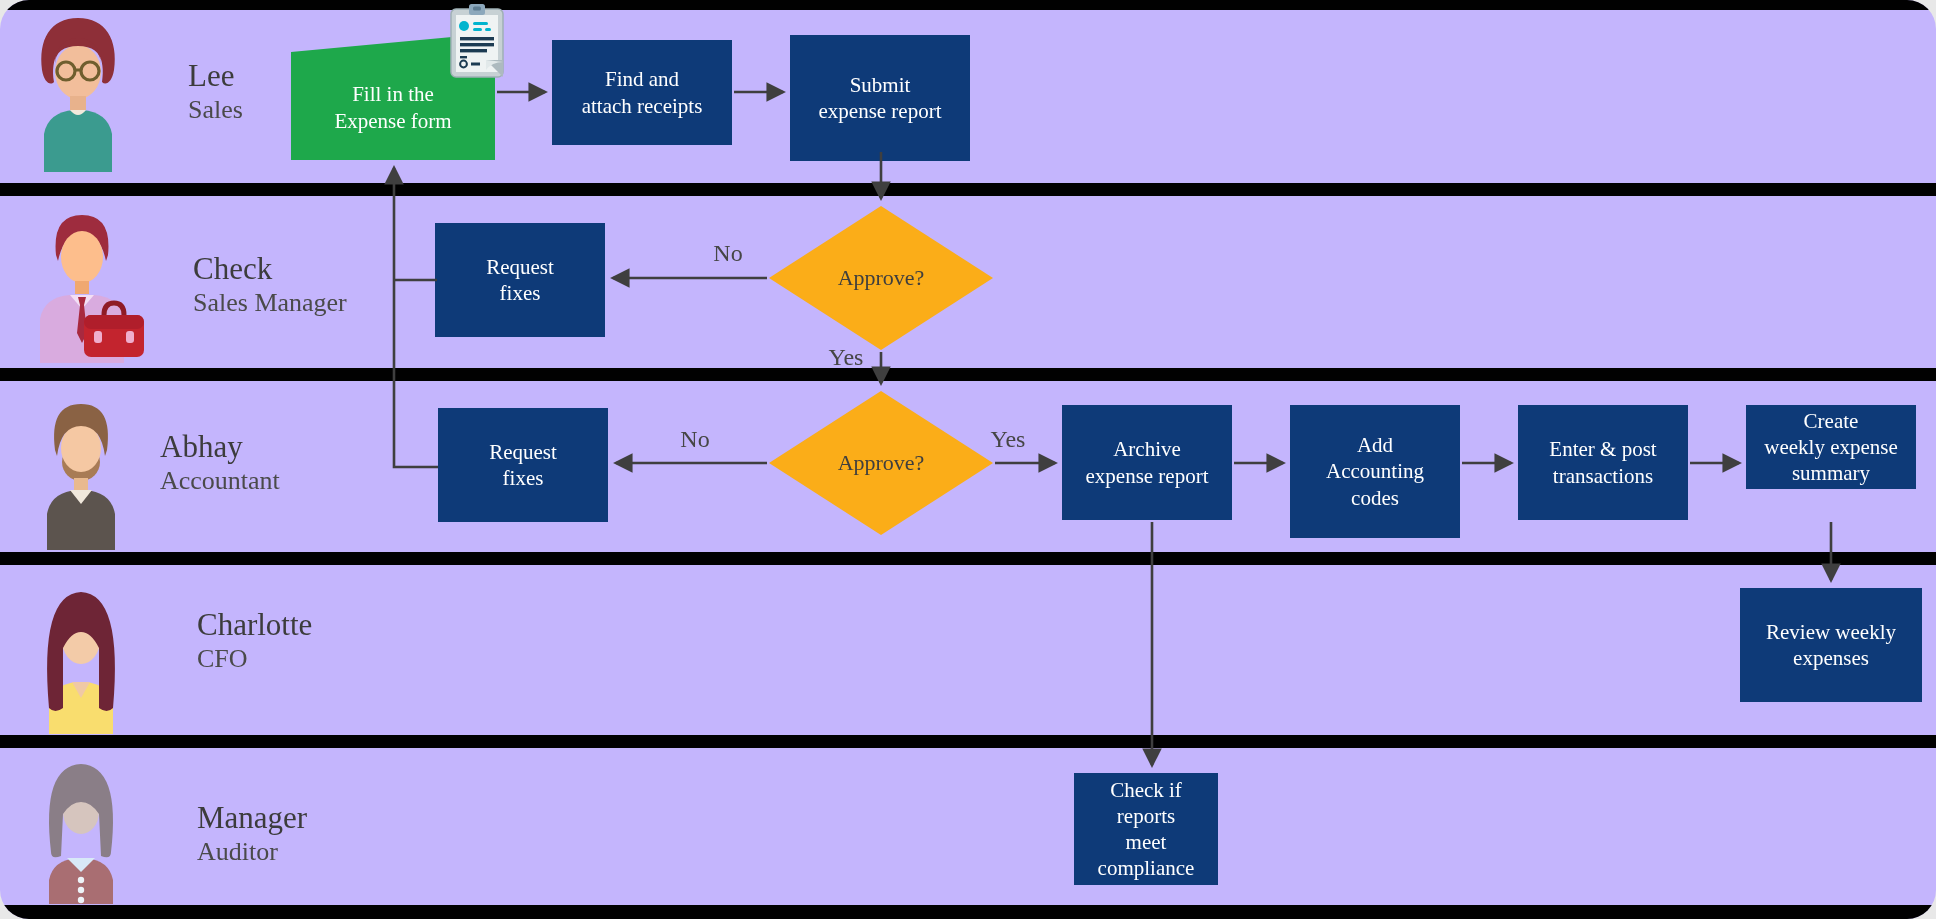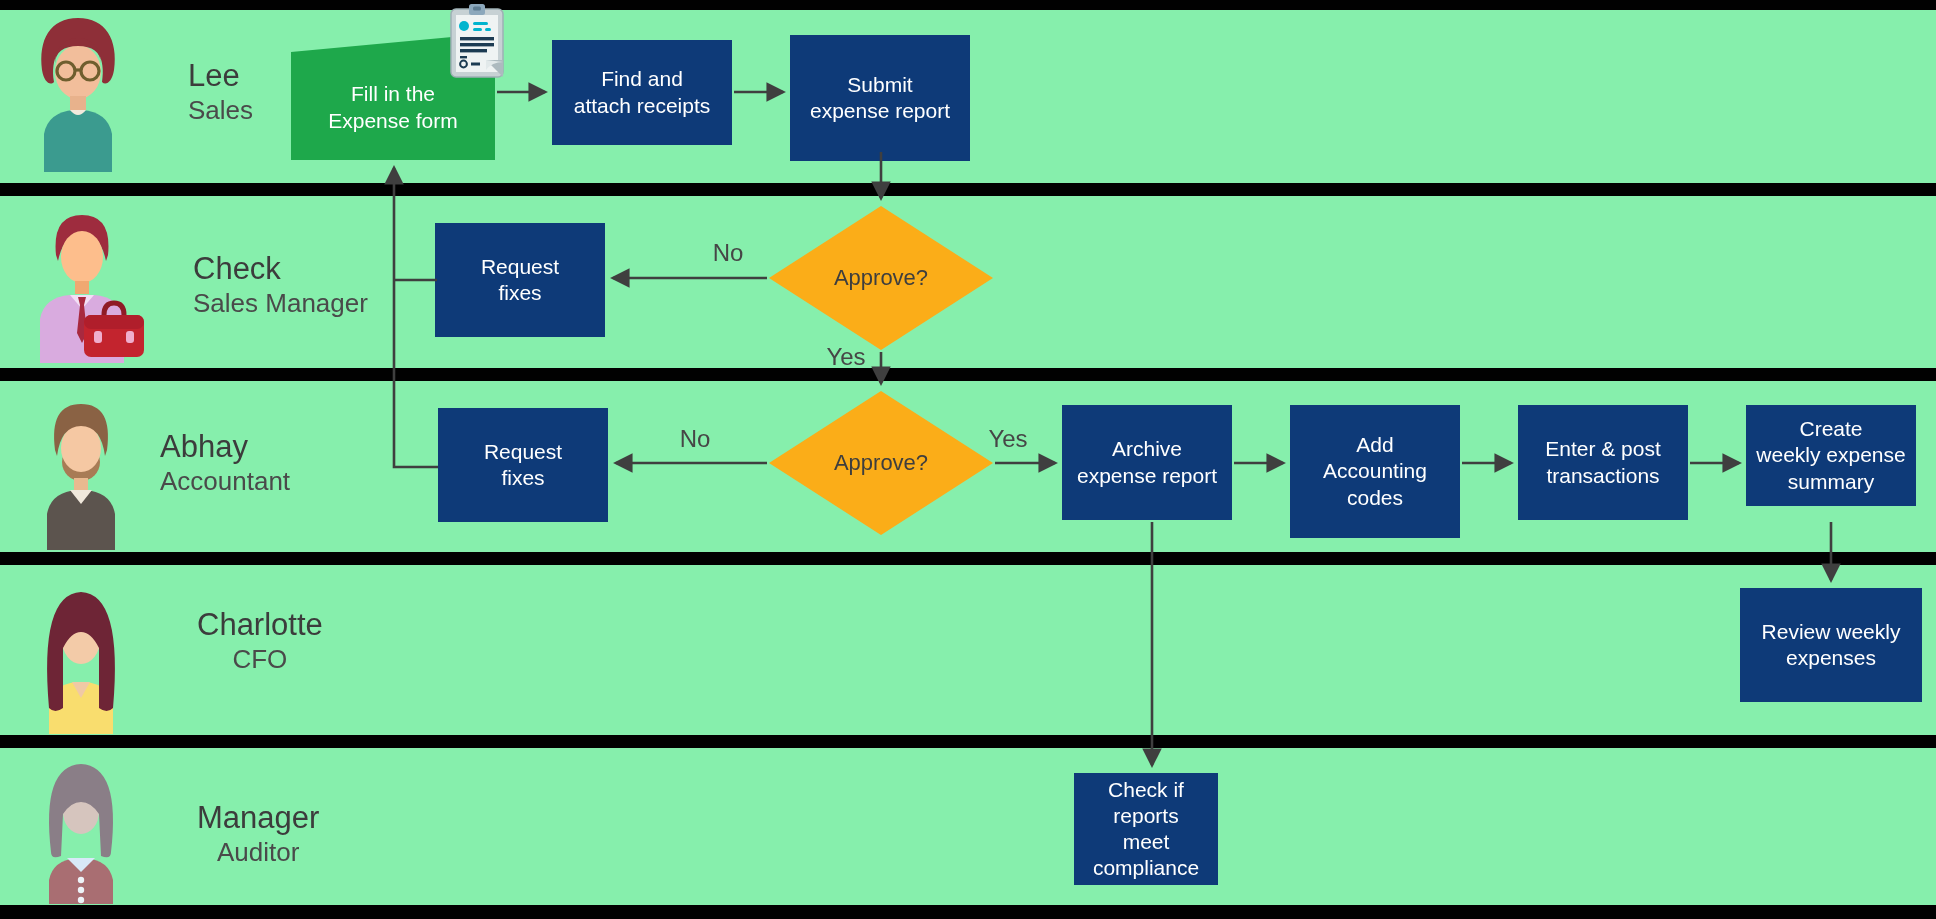--- a/index.html
+++ b/index.html
@@ -1,25 +1,26 @@
 <!DOCTYPE html>
 <html><head>
 <meta charset="utf-8">
 <style>
   html,body{margin:0;padding:0;background:#e8e8e8;}
   .stage{
     position:relative;width:1936px;height:919px;overflow:hidden;
-    background:#86efac;
-    font-family:Liberation Sans, sans-serif;
+    background:#c4b5fd;
+    font-family:Liberation Serif, serif;
+    border-radius:29px;
   }
   .bar{position:absolute;left:0;width:1936px;background:#010101;z-index:1;}
   .avatar{position:absolute;z-index:2;}
   .lane-label{position:absolute;z-index:2;}
   .lane-name{font-size:31px;line-height:37px;color:#3C3C3C;}
-  .lane-role{font-size:26px;line-height:32px;color:#4A4A4A;text-align:center;}
+  .lane-role{font-size:26px;line-height:32px;color:#4A4A4A;}
   .node{
     position:absolute;z-index:3;display:flex;align-items:center;justify-content:center;
     text-align:center;background:#0E3A78;color:#FFFFFF;font-size:21px;line-height:1.24;
     white-space:pre-line;
   }
   .greenshape{
     background:#1EA84B;
     clip-path:polygon(0 15%,100% 0,100% 100%,0 100%);
     padding-top:22px;box-sizing:border-box;
   }
@@ -143,21 +144,21 @@
   <div class="node" style="left:1062px;top:405px;width:170px;height:115px">Archive
 expense report</div>
 
   <div class="node" style="left:1290px;top:405px;width:170px;height:133px">Add
 Accounting
 codes</div>
 
   <div class="node" style="left:1518px;top:405px;width:170px;height:115px">Enter &amp; post
 transactions</div>
 
-  <div class="node" style="left:1746px;top:405px;width:170px;height:101px">Create
+  <div class="node" style="left:1746px;top:405px;width:170px;height:84px">Create
 weekly expense
 summary</div>
 
   <div class="node" style="left:1740px;top:588px;width:182px;height:114px">Review weekly
 expenses</div>
 
   <div class="node" style="left:1074px;top:773px;width:144px;height:112px">Check if
 reports
 meet
 compliance</div>

